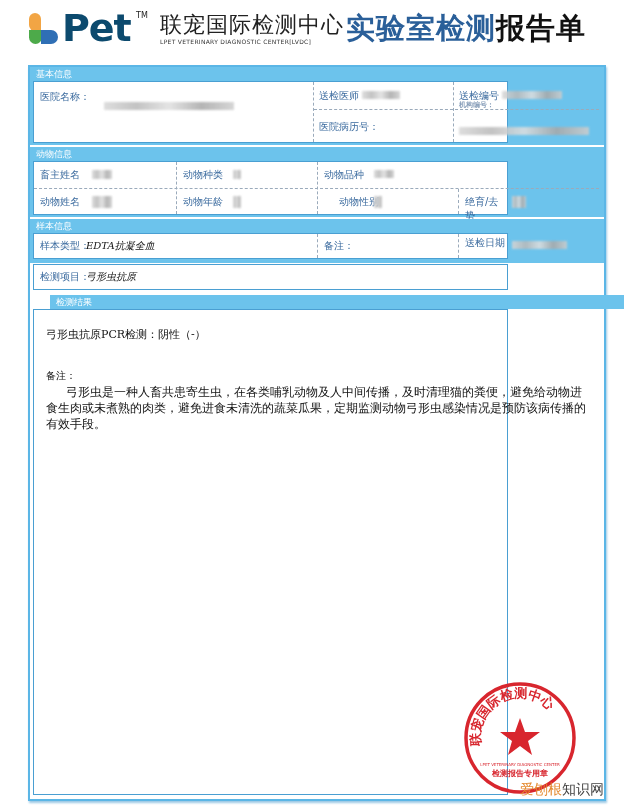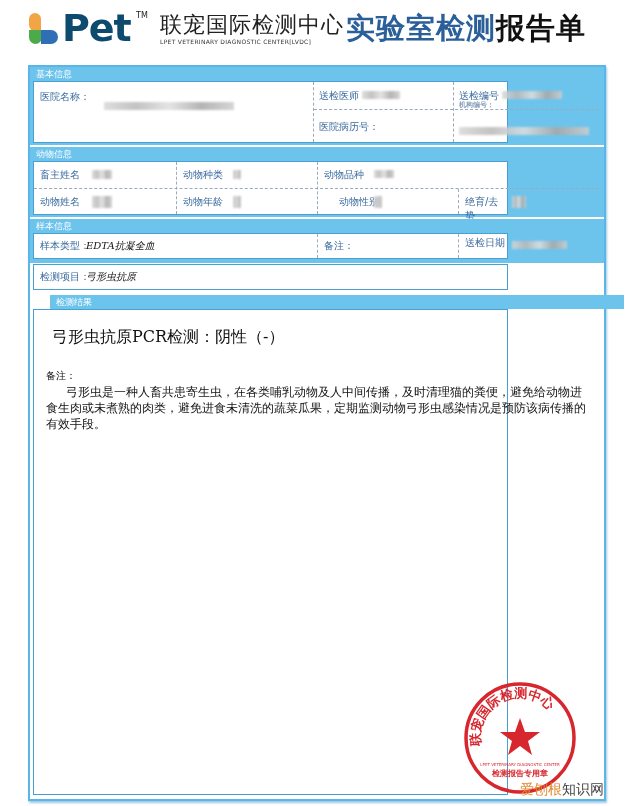--- a/index.html
+++ b/index.html
@@ -24,21 +24,21 @@
   
   .form { position:absolute; left:28px; top:65px; width:574px; height:732px; border:2px solid #5bb6e6; box-shadow:1px 2px 2px #9dc9e5; background:#fff; }
   .sec-header { position:absolute; left:0; width:574px; height:14px; background:#6cc3ec; color:#ffffff; font-size:9px; line-height:14px; padding-left:6px; box-sizing:border-box; }
   .box { position:absolute; left:3px; width:475px; background:#fff; border:1px solid #4a9fd2; box-sizing:border-box; }
   .gap { position:absolute; left:0; width:574px; background:#6cc3ec; }
   .cell { position:absolute; font-size:10px; color:#3a6a9e; line-height:14px; }
   .vdash { position:absolute; border-left:1px dashed #9aaabb; }
   .hdash { position:absolute; border-top:1px dashed #9aaabb; }
   .val { position:absolute; font-family:"DejaVu Serif", serif; font-size:10px; color:#111; line-height:14px;font-style:italic; }
   .blur { position:absolute; background:linear-gradient(90deg,#d8d8d8,#b9b9b9,#e0e0e0,#a8a8a8,#cfcfcf); filter:blur(1px); opacity:0.85; }
-  .result-title { position:absolute; left:22px; top:260px; font-family:"DejaVu Serif", serif; font-size:16px; color:#111; }
+  .result-title { position:absolute; left:16px; top:260px; font-family:"DejaVu Serif", serif; font-size:11px; color:#111; }
   .note-label { position:absolute; left:16px; top:302px; font-family:"DejaVu Serif", serif; font-size:10px; color:#111; }
   .note-text { position:absolute; left:16px; top:317px; width:540px; font-family:"DejaVu Serif", serif; font-size:12px; color:#111; line-height:16px; text-indent:20px; }
 
   
   .stamp { position:absolute; left:462px; top:680px; width:116px; height:116px; }
   .watermark { position:absolute; left:520px; top:781px; font-size:14px; line-height:16px; }
   .watermark .o { color:#e48a2f; }
   .watermark .g { color:#444; }
 </style>
 </head>

